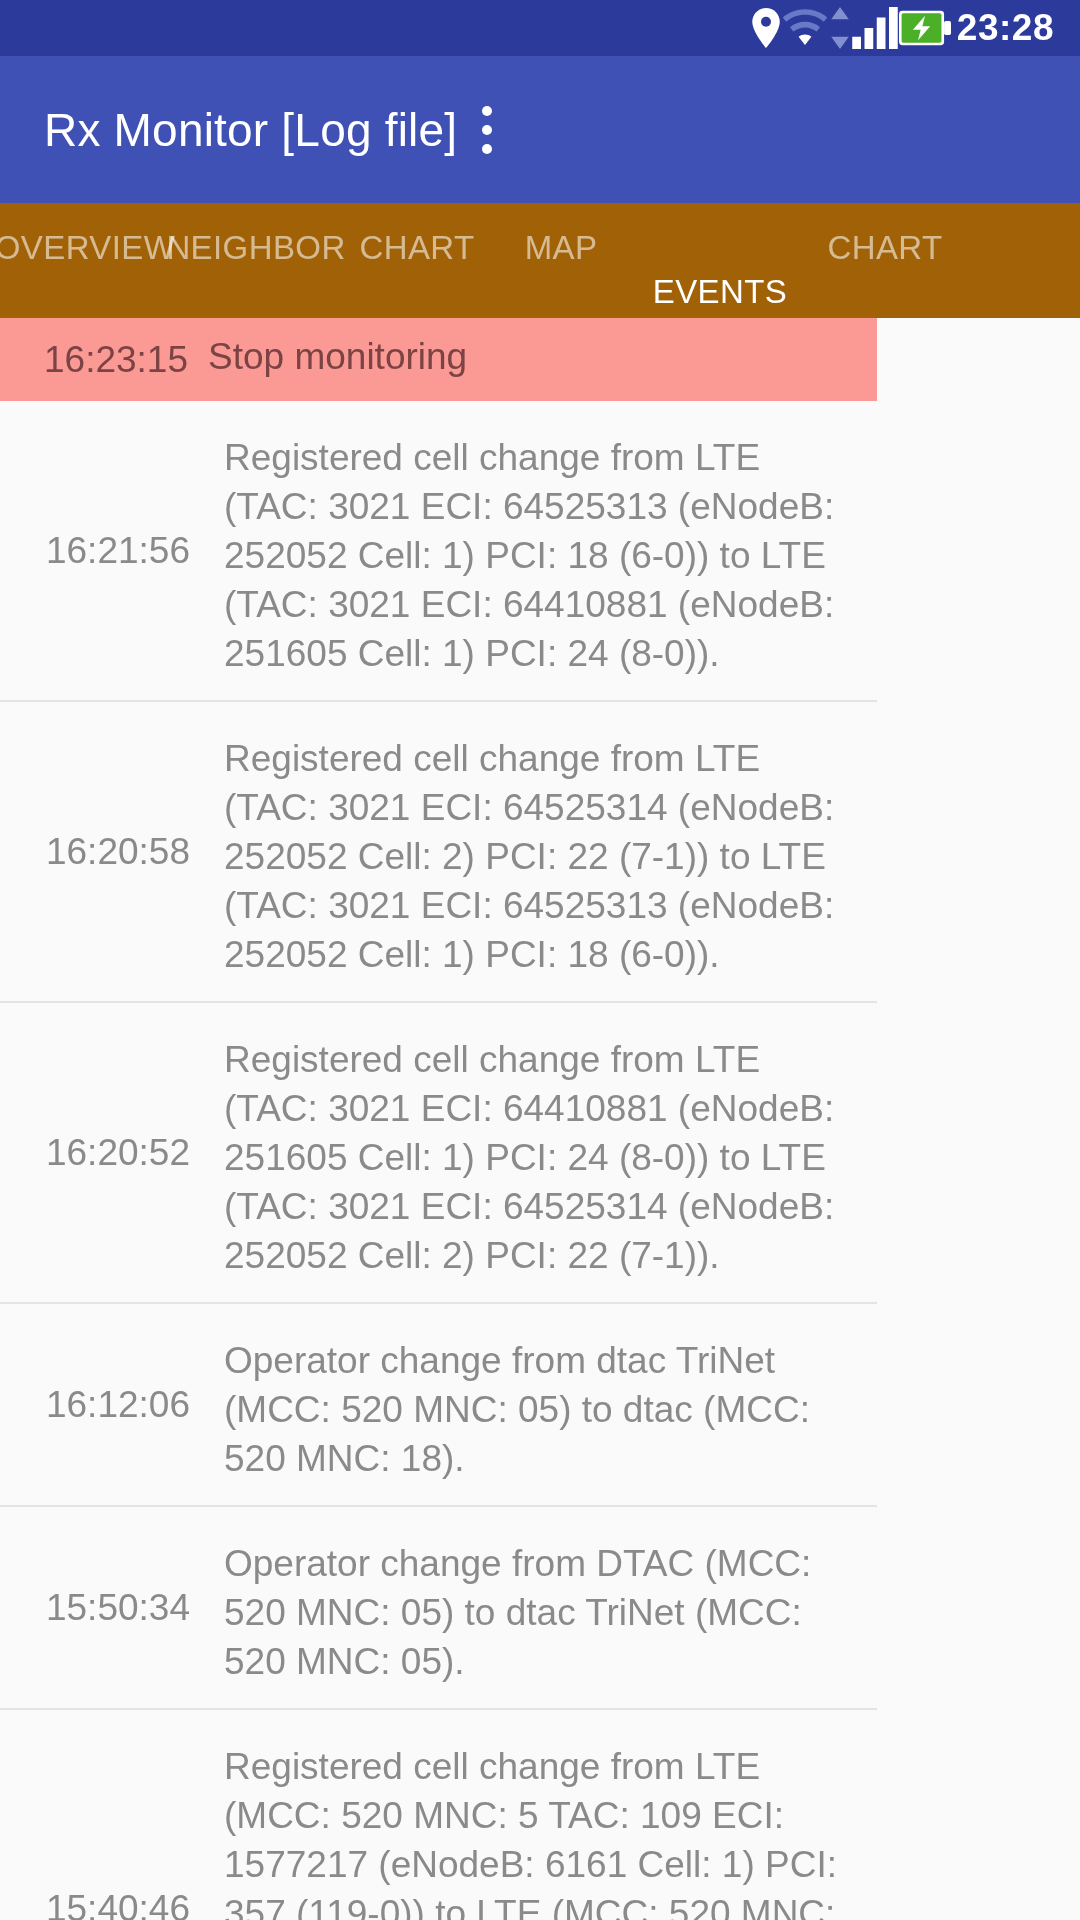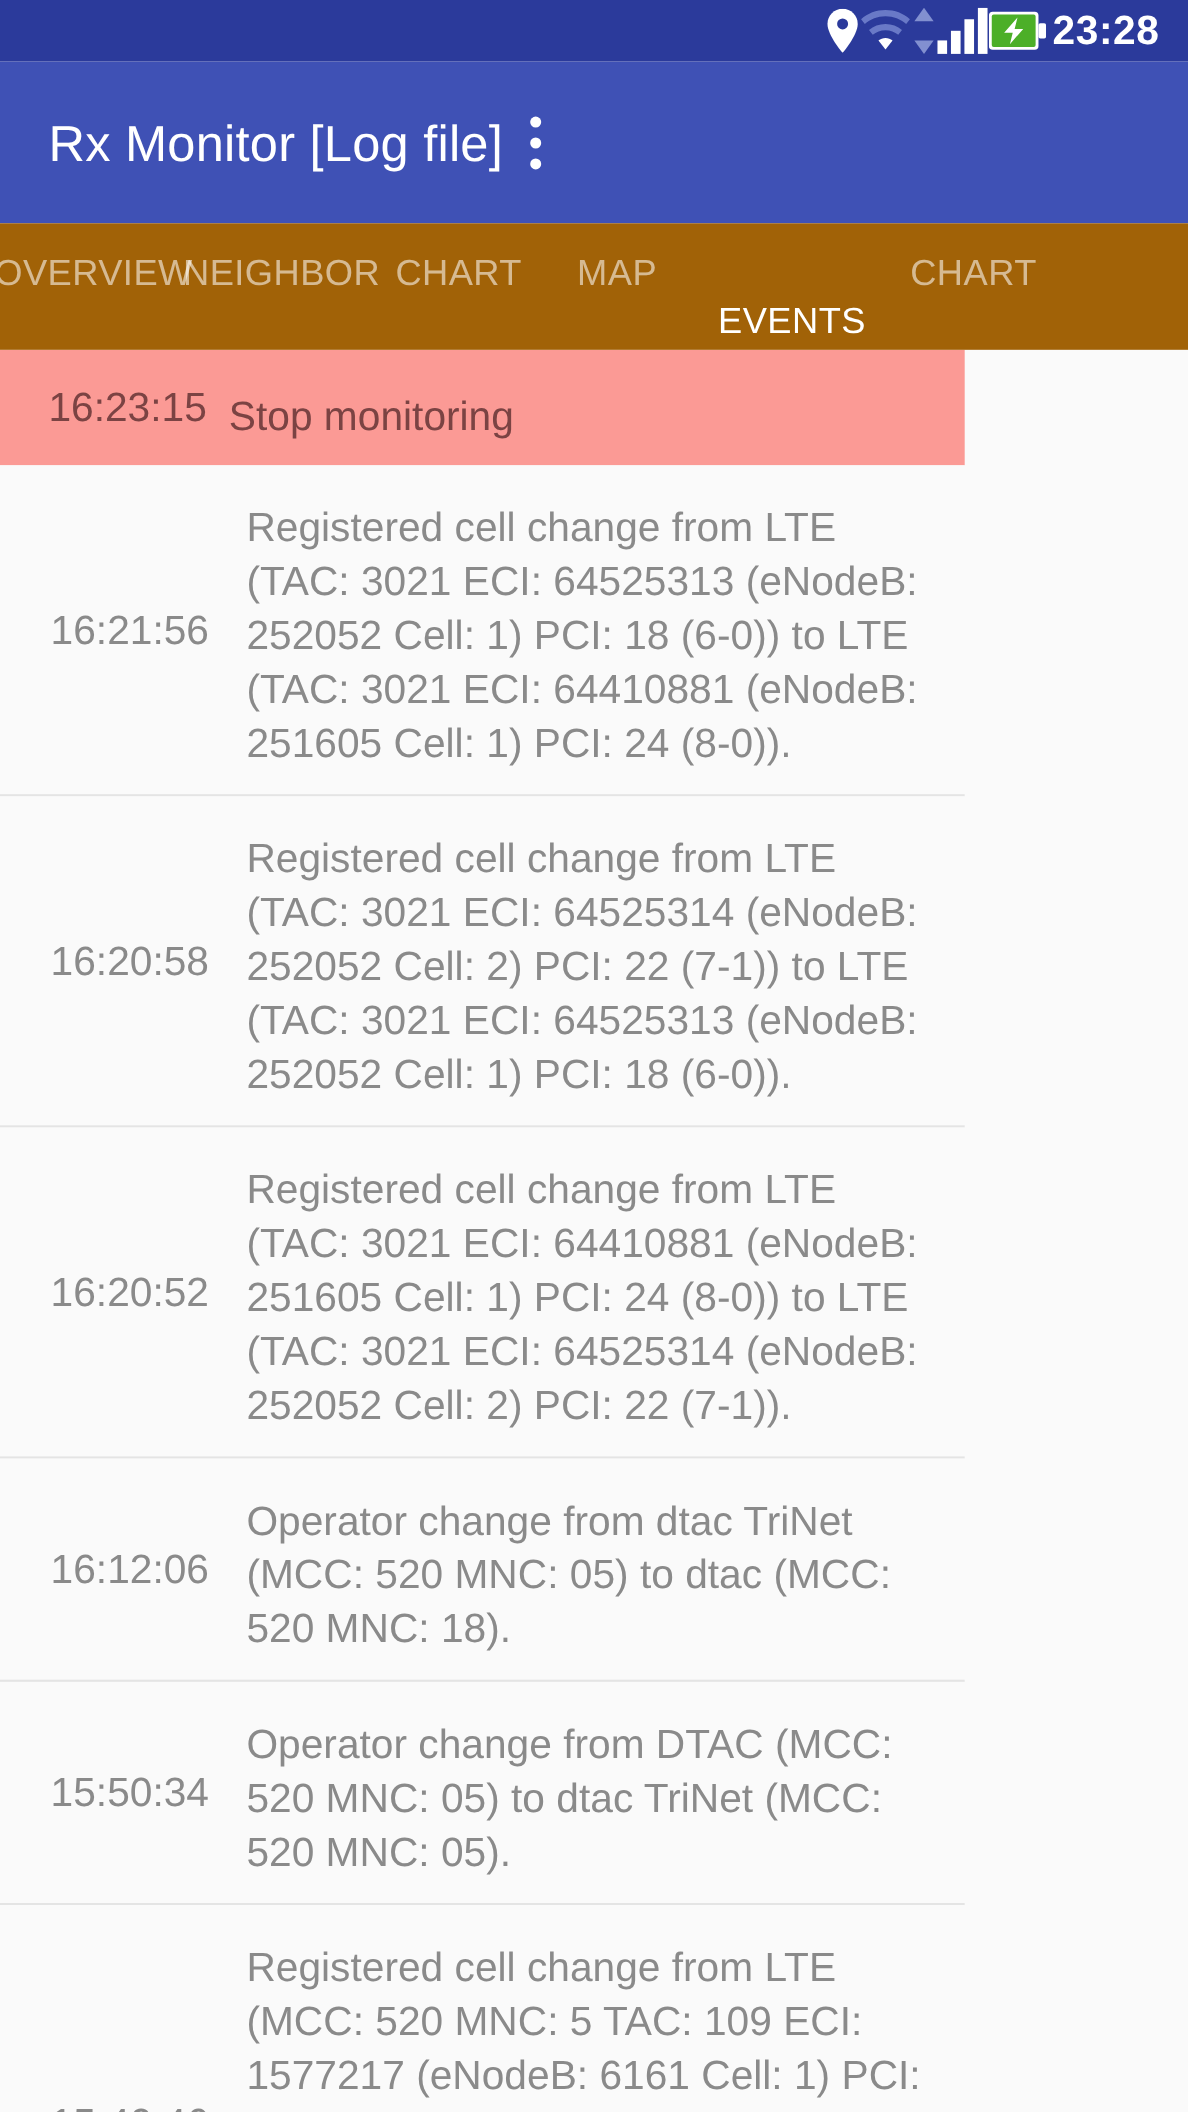--- a/index.html
+++ b/index.html
@@ -141,21 +141,21 @@
   .event-text {
     flex: 1 1 auto;
     padding: 32px 32px 22px 34px;
     color: #8a8a8a;
     font-size: 37px;
     line-height: 49px;
     word-break: normal;
   }
   .event-row.highlight .event-text {
     color: #7b4343;
-    padding: 36px 20px 20px 20px;
+    padding: 14px 20px 20px 20px;
     flex: 0 0 auto;
   }
 </style>
 </head>
 <body>
 
 <div class="status-bar">
 
   <span class="status-icon">
     <svg width="30" height="40" viewBox="0 0 24 32">

